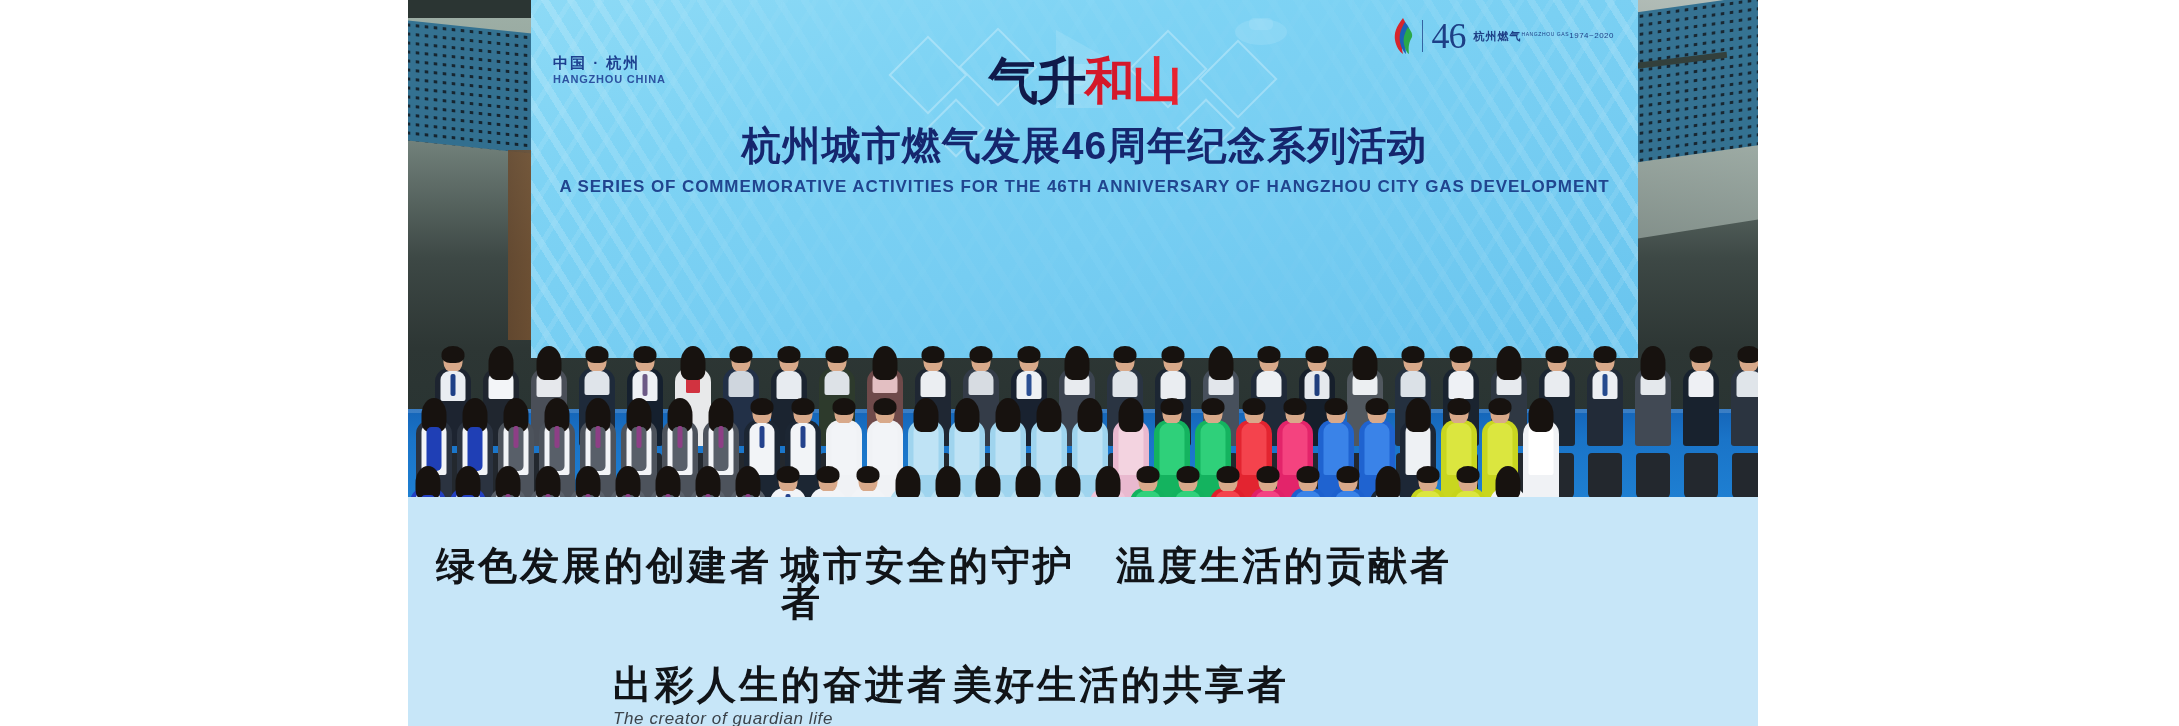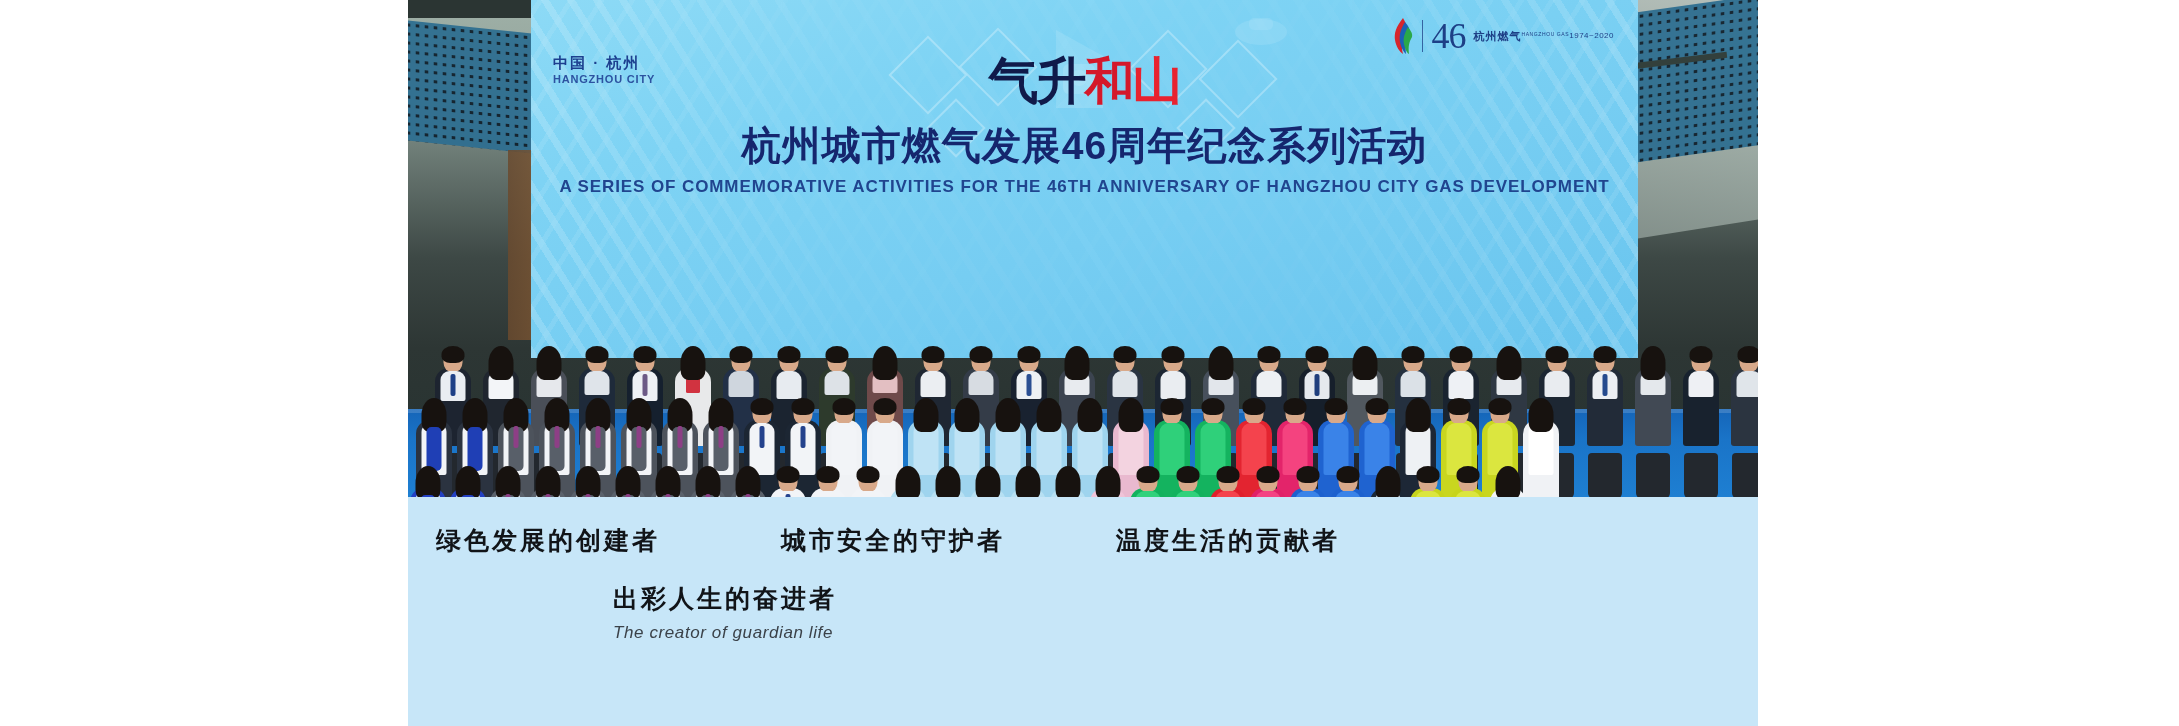--- a/index.html
+++ b/index.html
@@ -109,22 +109,22 @@
     width:34px;height:46px;background:#23282e;border-radius:4px 4px 6px 6px;z-index:2;}
   .p.back-rank{width:46px;}
   .p.back-rank .body{height:78px;}
 
   
   .slogans{position:absolute;left:0;top:497px;width:1350px;height:229px;background:#c7e6f8;}
   .srow{display:flex;}
   .srow.r1{padding:26px 0 0 0;justify-content:flex-start;}
   .srow.r2{padding:22px 0 0 0;justify-content:flex-start;}
   .slg{text-align:left;}
-  .slg .cn{font-size:25px;font-weight:700;color:#111418;letter-spacing:3px;line-height:36px;
-     font-family:"DejaVu Sans","Liberation Sans",sans-serif;}
+  .slg .cn{font-size:39px;font-weight:700;color:#111418;letter-spacing:3px;line-height:36px;
+     font-family:"DejaVu Sans","Liberation Sans",sans-serif;margin-top:25px;}
   .slg .en{margin-top:6px;font-size:17px;font-style:italic;color:#3b4249;letter-spacing:.6px;
      font-family:"Liberation Sans","DejaVu Sans",sans-serif;}
 </style>
 </head>
 <body>
 
 <div class="page">
 
   <div class="content">
 
@@ -159,21 +159,21 @@
             <circle cx="238" cy="66" r="8" fill-opacity="0.55"></circle>
           </g>
           <g fill="#ffffff" fill-opacity="0.28">
             <ellipse cx="420" cy="20" rx="26" ry="13"></ellipse>
             <rect x="408" y="6" width="24" height="12" rx="5"></rect>
           </g>
         </svg>
 
         <div class="loc">
           <div class="cn">中国 · 杭州</div>
-          <div class="en">HANGZHOU CITY</div>
+          <div class="en">HANGZHOU CHINA</div>
         </div>
 
         <div class="brand">
           <svg class="flame" viewBox="0 0 22 36">
             <path d="M11 0 C4 9 2 15 3 22 C4 29 8 34 11 36 C9 28 10 22 13 16 C16 10 14 5 11 0 Z" fill="#d7262c"></path>
             <path d="M13 4 C8 12 7 18 8 24 C9 30 12 34 14 36 C13 28 14 22 17 16 C19 11 16 8 13 4 Z" fill="#1b61b5"></path>
             <path d="M16 9 C12 16 11 21 12 26 C13 31 15 35 17 36 C16 29 17 24 20 19 C21 15 18 12 16 9 Z" fill="#2aa84a"></path>
           </svg>
           <div class="vbar"></div>
           <div class="num">46</div>
@@ -794,18 +794,19 @@
           <div class="cn">温度生活的贡献者</div>
         </div>
       </div>
 
       <div class="srow r2">
         <div class="slg" style="width:340px;padding-left:205px">
           <div class="cn">出彩人生的奋进者</div>
           <div class="en">The creator of guardian life</div>
         </div>
         <div class="slg" style="width:340px">
+          <div class="cn">美好生活的共享者</div>
         </div>
       </div>
 
     </div>
   </div>
 </div>
 
 </body></html>

